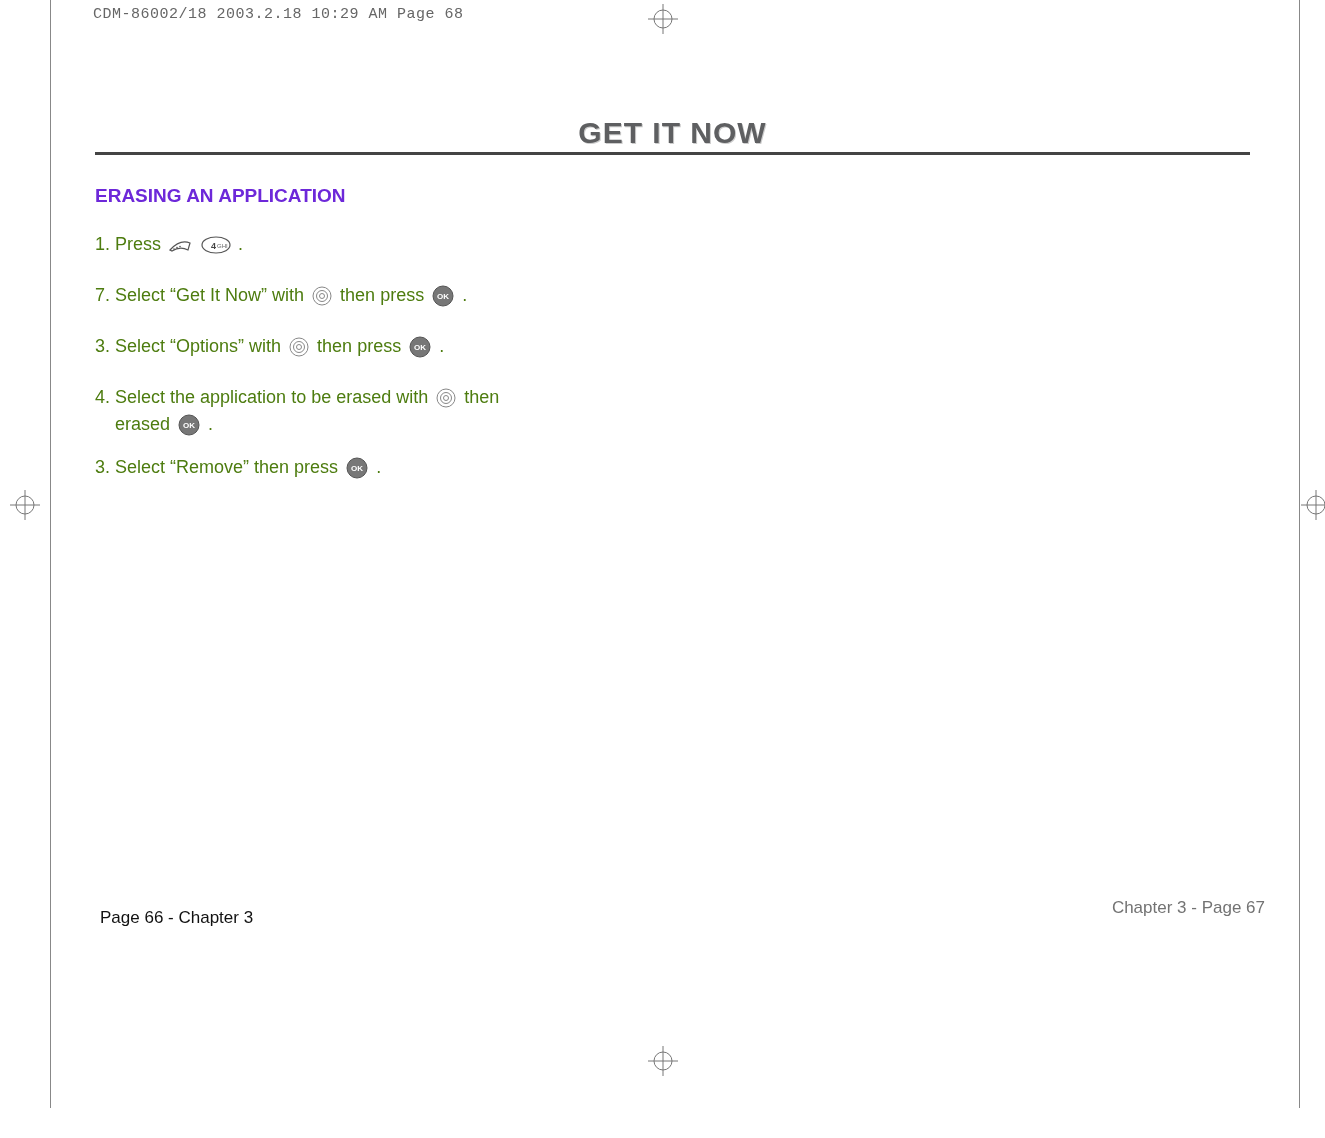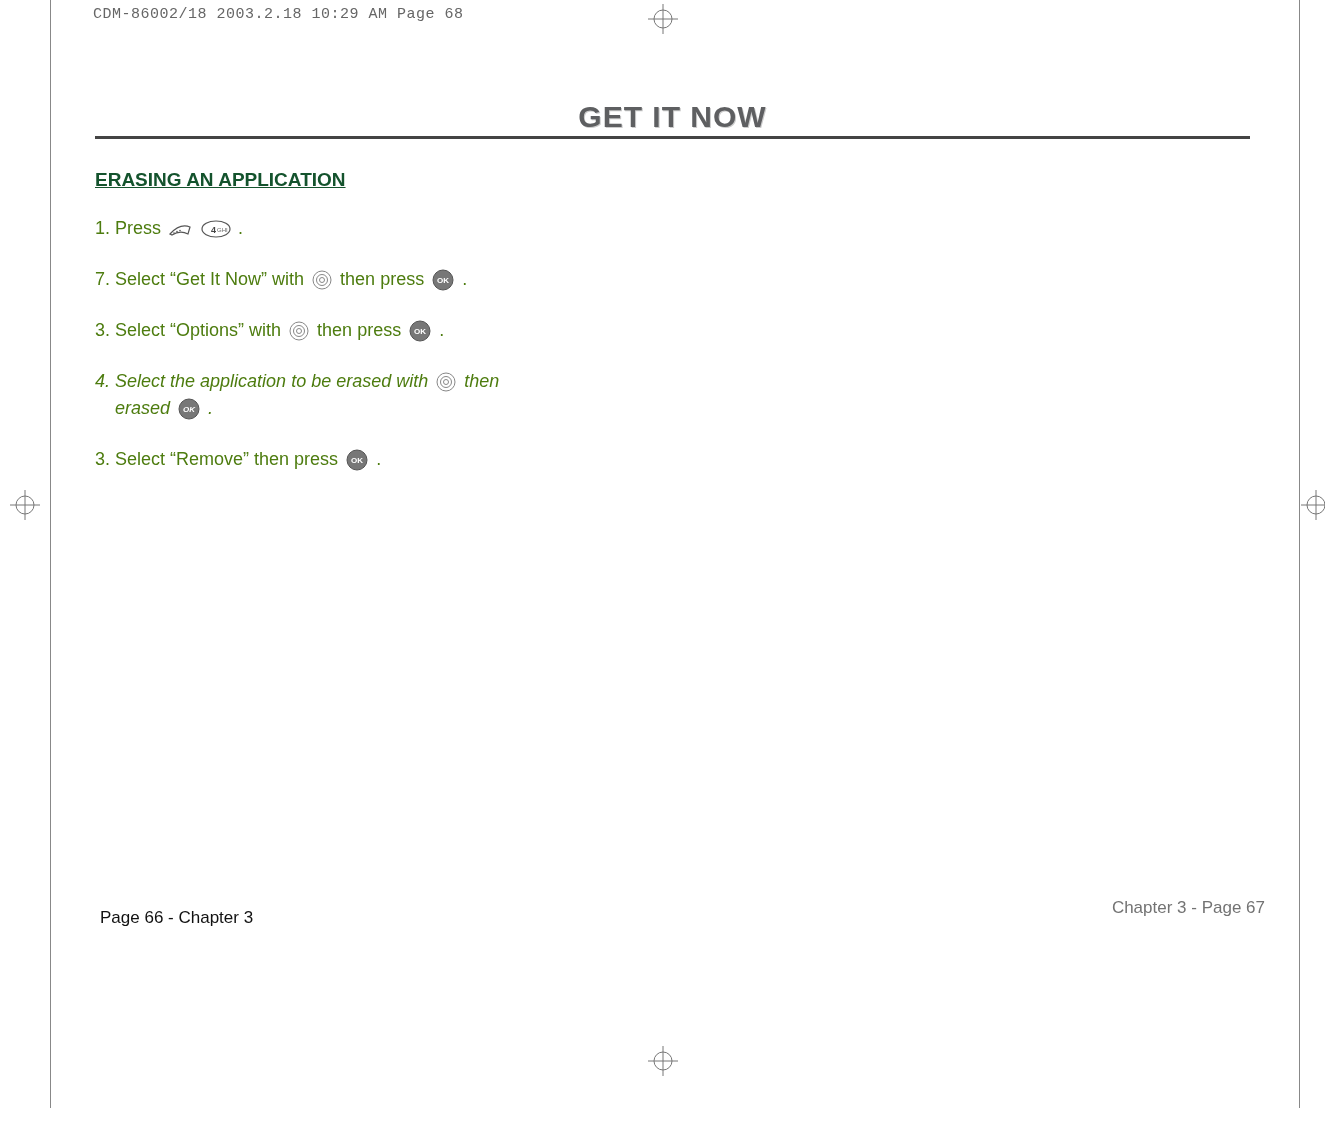--- a/index.html
+++ b/index.html
@@ -38,21 +38,21 @@
     height: 30px;
   }
   .reg-mark.top { top: 4px; left: 50%; transform: translateX(-50%); }
   .reg-mark.bottom { bottom: 62px; left: 50%; transform: translateX(-50%); }
   .reg-mark.left { top: 490px; left: 10px; }
   .reg-mark.right { top: 490px; right: -6px; }
   .reg-mark svg { width: 30px; height: 30px; }
 
   .spread {
     position: absolute;
-    top: 100px;
+    top: 116px;
     left: 80px;
     right: 55px;
     height: 860px;
     display: flex;
   }
   .page {
     flex: 1;
     padding: 0 20px 0 15px;
     position: relative;
   }
@@ -68,23 +68,22 @@
     font-size: 30px;
     font-weight: bold;
     color: #5e5f61;
     text-shadow: 1px 1px 0 #ccc;
     letter-spacing: 1px;
   }
 
   .subhead {
     font-weight: bold;
     font-size: 19px;
-    text-decoration: underline;
     margin-bottom: 24px;
-    color: #14532d;
+    color: #6d28d9;
   }
   .step {
     font-size: 18px;
     color: #4d7c0f;
     margin-bottom: 24px;
     line-height: 1.5;
   }
   .step .indent { margin-left: 20px; }
 
   .footer-left {
@@ -207,21 +206,21 @@
       <span class="icon">
         <svg width="24" height="24" viewBox="0 0 24 24">
             <circle cx="12" cy="12" r="10" fill="#777"></circle>
             <circle cx="12" cy="12" r="10" fill="none" stroke="#555" stroke-width="1"></circle>
             <text x="12" y="15" font-size="8" font-family="Arial" fill="#fff" font-weight="bold" text-anchor="middle">OK</text>
           </svg>
       </span>
       <span>  .</span>
     </div>
 
-    <div class="step" style="margin-bottom:24px;font-style:italic;">
+    <div class="step" style="margin-bottom:16px;">
       <span>4. Select the application to be erased with </span>
       <span class="icon">
         <svg width="22" height="22" viewBox="0 0 22 22">
             <circle cx="11" cy="11" r="9" fill="none" stroke="#888" stroke-width="1"></circle>
             <circle cx="11" cy="11" r="5.5" fill="none" stroke="#888" stroke-width="1"></circle>
             <circle cx="11" cy="11" r="2.5" fill="none" stroke="#888" stroke-width="1"></circle>
           </svg>
       </span>
       <span> then</span><br>
       <span class="indent">erased </span>

